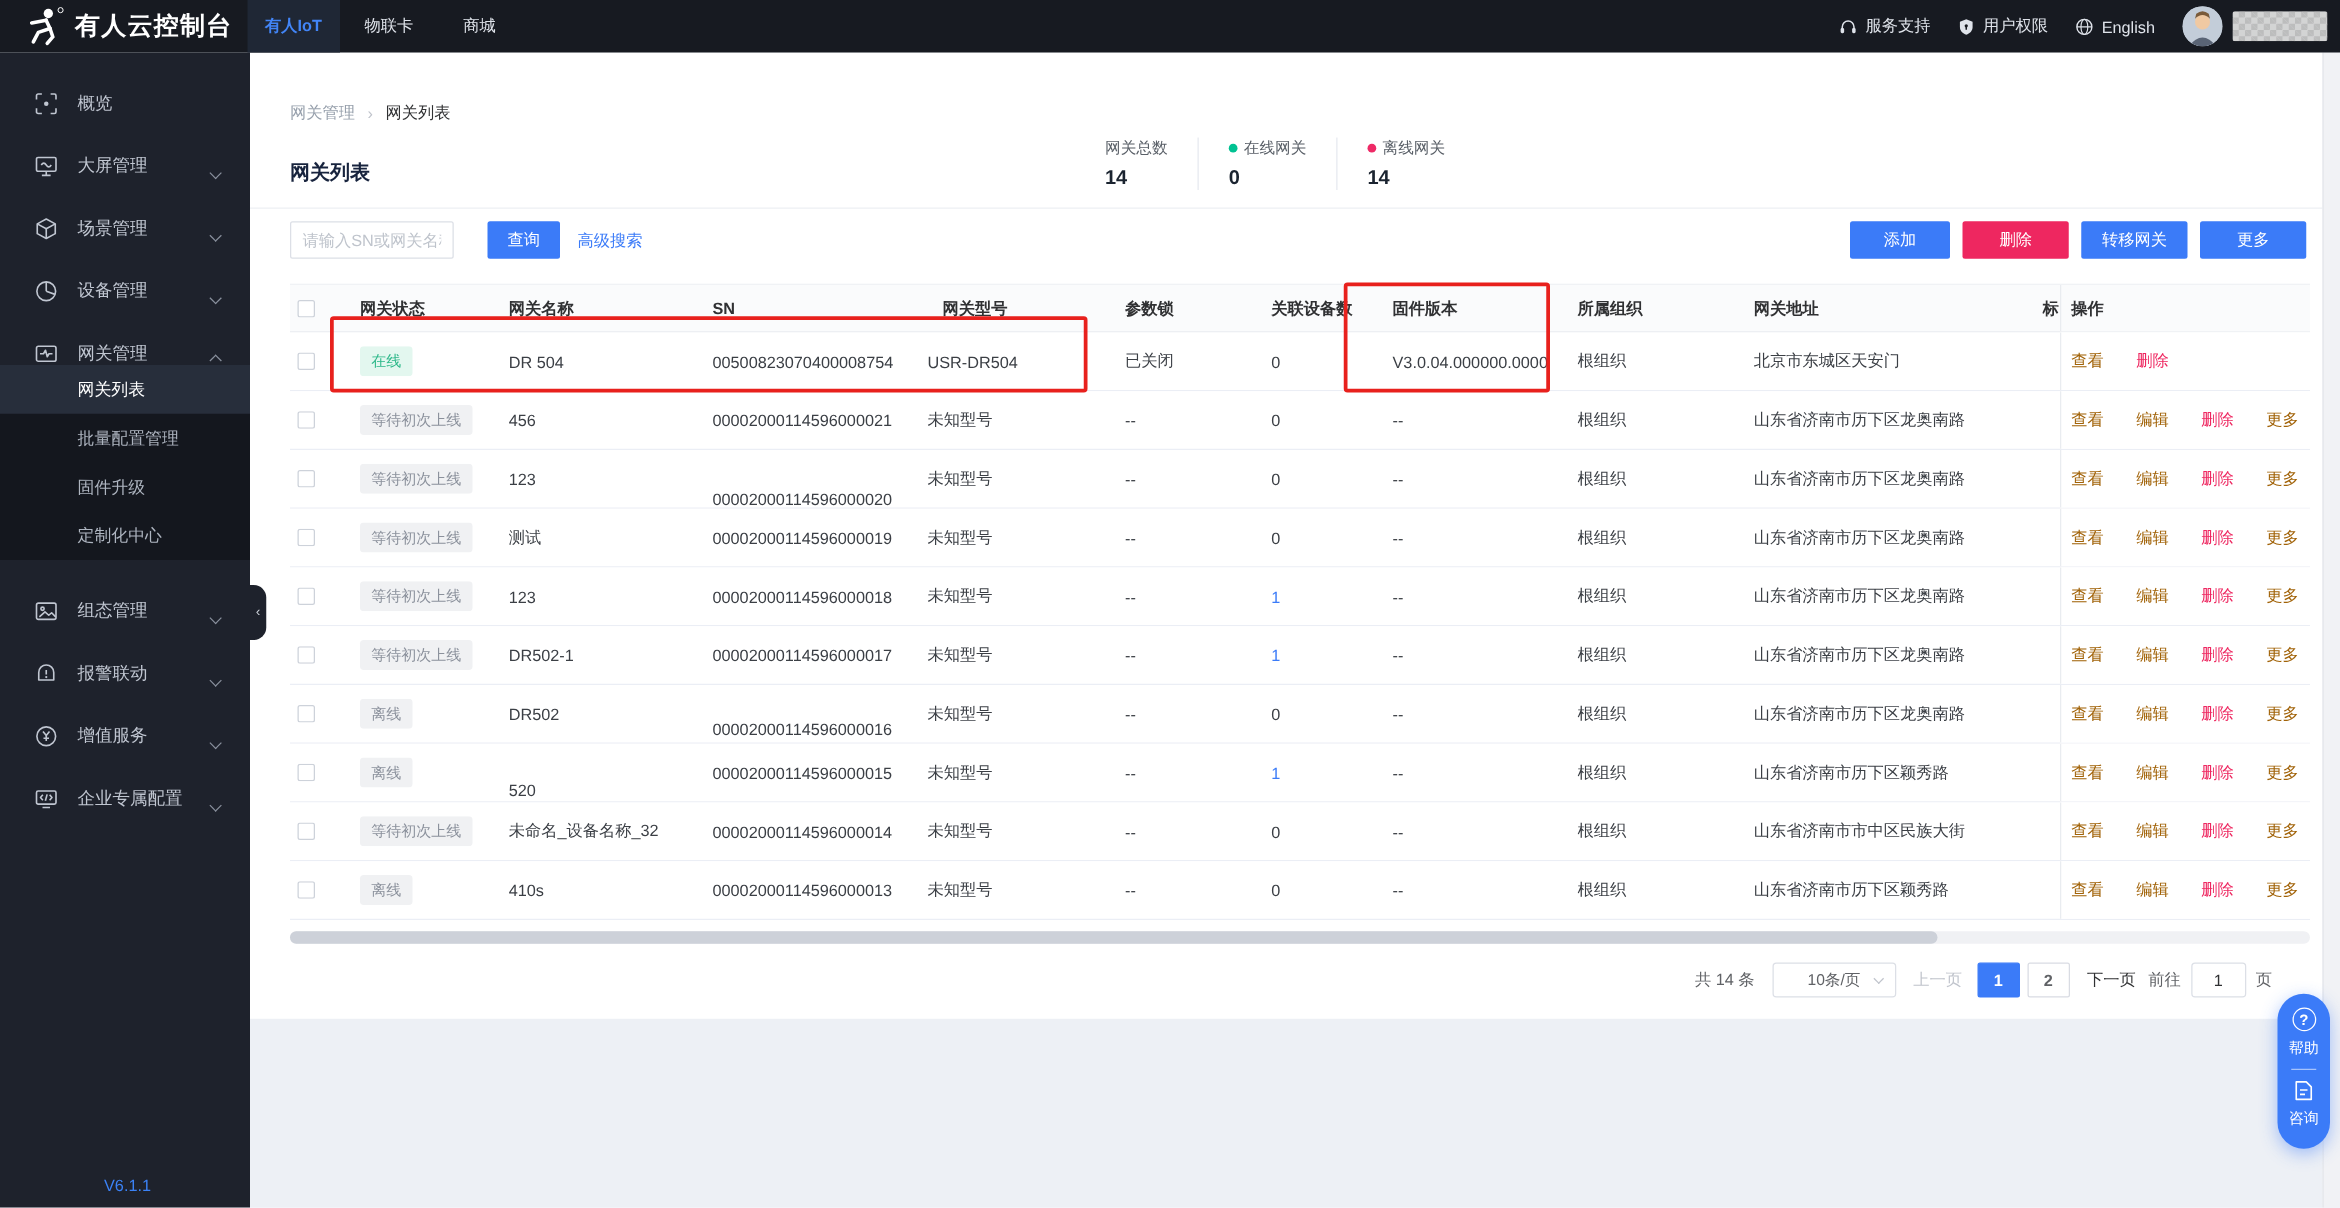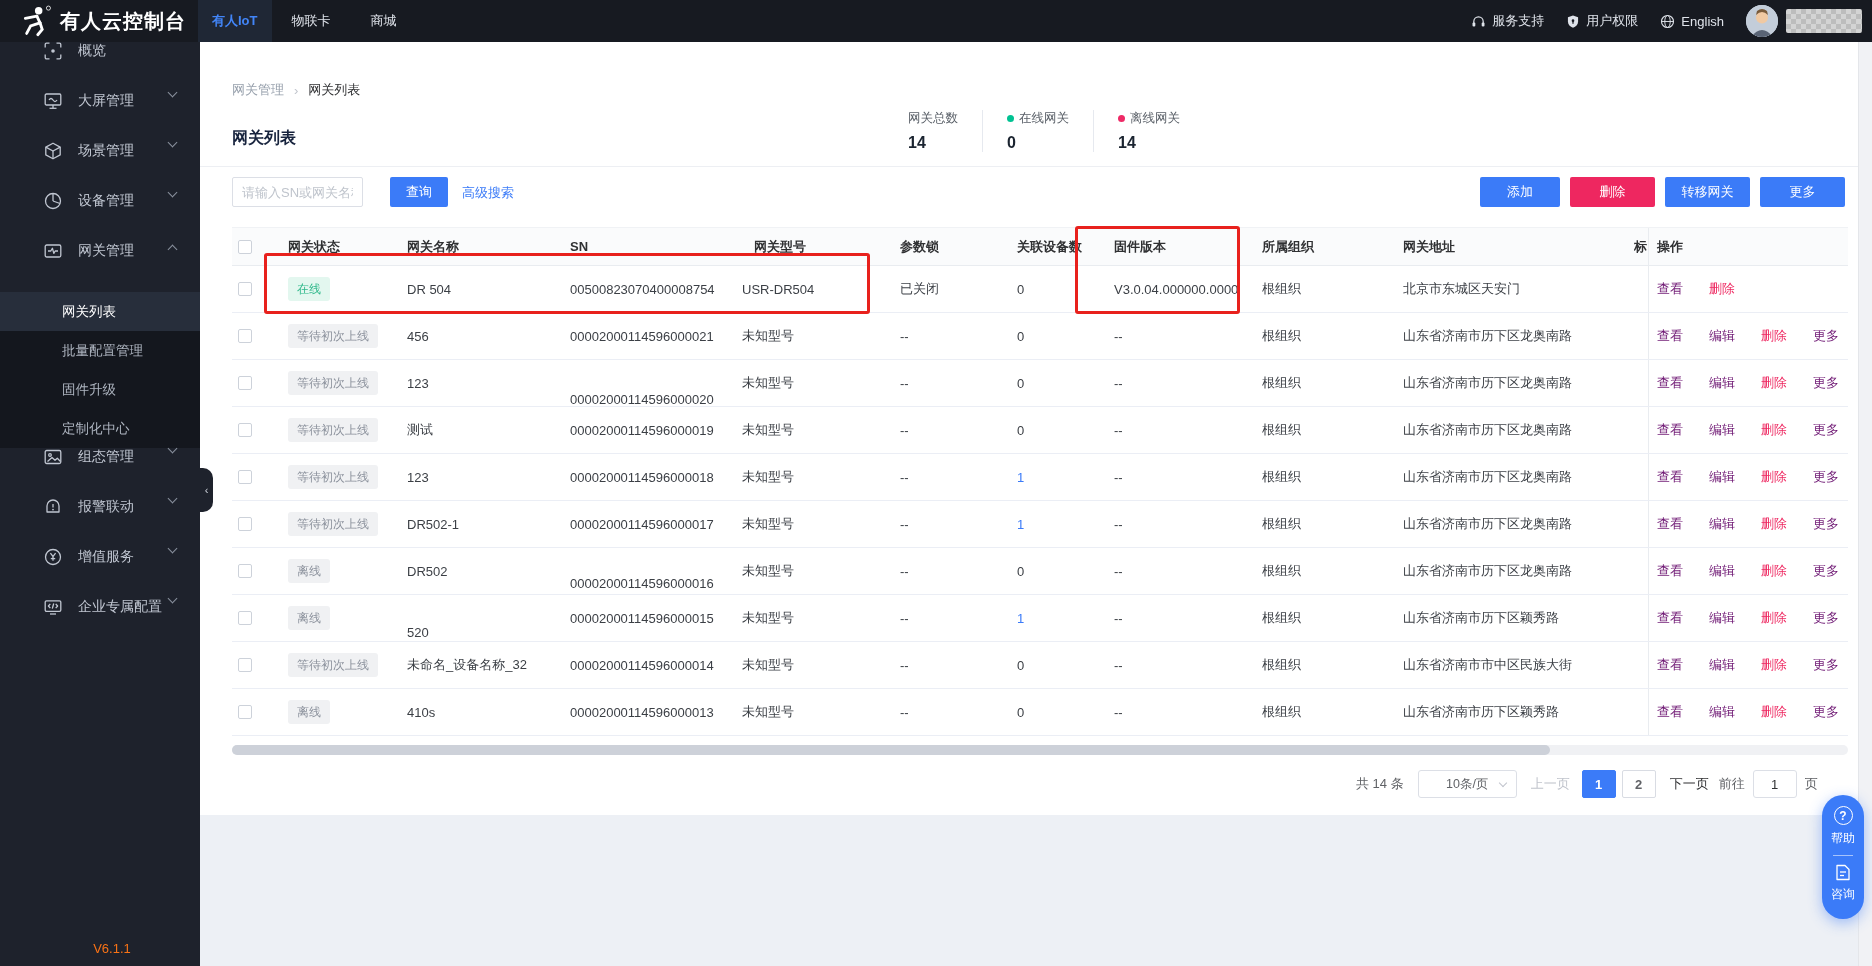--- a/index.html
+++ b/index.html
@@ -18,38 +18,38 @@
   .tb-item svg { margin-right:6px; }
   .avatar { width:32px; height:32px; border-radius:50%; overflow:hidden; background:#c3cdd9; margin-right:8px; flex:0 0 auto; }
   .redacted { width:76px; height:24px; margin-right:4px;
     background-image:
       linear-gradient(45deg,#cbcbcb 25%,transparent 25%,transparent 75%,#cbcbcb 75%),
       linear-gradient(45deg,#cbcbcb 25%,#e4e4e4 25%,#e4e4e4 75%,#cbcbcb 75%);
     background-size:10px 10px; background-position:0 0,5px 5px; border-radius:2px; opacity:.92; }
 
   
   .sidebar { position:absolute; left:0; top:42px; width:200px; height:924px; background:#1e222c; z-index:40; }
-  .side-item { position:relative; height:50px; display:flex; align-items:flex-start; padding-left:44px; cursor:pointer; }
+  .side-item { position:relative; height:50px; display:flex; align-items:flex-end; padding-left:28px; cursor:pointer; }
   .side-item .slabel { margin-left:16px; font-size:14px; color:#c0c6d1; }
   .side-item svg { flex:0 0 auto; }
   .chev { position:absolute; right:24px; width:7px; height:7px; border-right:1.4px solid #8a919e; border-bottom:1.4px solid #8a919e; transform:rotate(45deg); margin-top:-3px; }
   .chev.up { transform:rotate(-135deg); margin-top:4px; }
   .side-sub { background:#14171e; }
   .sub-item { height:39px; line-height:39px; padding-left:62px; font-size:13.5px; color:#aeb5c0; cursor:pointer; }
   .sub-item.active { background:#272e3b; color:#ffffff; }
-  .side-version { position:absolute; bottom:10px; left:12px; width:100%; text-align:center; color:#f97316; font-size:13px; }
+  .side-version { position:absolute; bottom:10px; left:2px; width:100%; text-align:center; color:#3b82f6; font-size:13px; }
   .collapse-handle { position:absolute; left:200px; top:468px; width:13px; height:44px; background:#1e222c; border-radius:0 10px 10px 0; z-index:41; display:flex; align-items:center; justify-content:center; color:#cdd2da; font-size:11px; cursor:pointer; }
 
   
   .card { position:absolute; left:200px; top:42px; width:1658px; height:773px; background:#ffffff; }
   .breadcrumb { position:absolute; left:32px; top:39px; font-size:13px; color:#97a0ac; display:flex; align-items:center; }
   .breadcrumb .sep { margin:0 10px; color:#c0c4cc; font-size:13px; }
   .breadcrumb .cur { color:#303133; }
   .page-title { position:absolute; left:32px; top:86px; font-size:16px; font-weight:bold; color:#17233d; }
-  .stats { position:absolute; left:708px; top:68px; display:flex;align-items:center; }
+  .stats { position:absolute; left:684px; top:68px; display:flex;align-items:center; }
   .stat { padding:0 24px; }
   .stat:first-child { padding-left:0; }
   .stat.bordered { border-right:1px solid #e6e9ef; }
   .stat-label { font-size:12.5px; color:#5a6068; margin-bottom:7px; display:flex; align-items:center; white-space:nowrap; }
   .dot { width:7px; height:7px; border-radius:50%; display:inline-block; margin-right:5px; }
   .stat-value { font-size:16px; font-weight:bold; color:#1b2430; }
   .title-divider { position:absolute; left:0; top:124px; width:100%; height:1px; background:#edeff3; }
 
   
   .search-input { position:absolute; left:32px; top:135px; width:131px; height:30px; border:1px solid #dcdfe6; border-radius:2px; padding:0 9px; font-size:13px; color:#303133; outline:none; font-family:inherit; }
@@ -69,21 +69,21 @@
   .cell { flex:0 0 auto; overflow:hidden; white-space:nowrap; }
   .cb-cell { width:48px; display:flex; align-items:center; }
   .checkbox { width:14px; height:14px; border:1px solid #cdd2da; border-radius:2px; background:#fff; margin-left:6px; cursor:pointer; }
   .badge { display:inline-block; height:24px; line-height:24px; padding:0 9px; border-radius:3px; font-size:12px; }
   .badge.online { background:#e3f7ef; color:#2eb88a; }
   .badge.waiting, .badge.offline { background:#f0f1f3; color:#8b919c; }
   .count-link { color:#3b7bf8; cursor:pointer; }
   .ops-cell { width:200px; align-self:stretch; display:flex; align-items:center; background:#fff; border-left:1px solid #e9ecf0; padding-left:8px; }
   .thead .ops-cell { background:#fafbfc; }
   .action { font-size:13px; margin-right:26px; cursor:pointer; }
-  .action.link { color:#701a75; }
+  .action.link { color:#a16207; }
   .action.danger { color:#ee2760; }
 
   
   .h-scroll { position:absolute; left:32px; top:703px; width:1616px; height:10px; background:#f0f1f4; border-radius:5px; }
   .h-thumb { position:absolute; left:0; top:0; width:1318px; height:10px; background:#cdd1d9; border-radius:5px; cursor:pointer; }
 
   
   .pagination { position:absolute; left:1156px; top:726px; height:32px; display:flex; align-items:center; font-size:13px; color:#606266; }
   .pg-total { margin-right:14px; white-space:nowrap; }
   .pg-size { width:99px; height:28px; border:1px solid #dcdfe6; border-radius:3px; display:flex; align-items:center; justify-content:center; position:relative; margin-right:14px; font-size:12.5px; cursor:pointer; }

